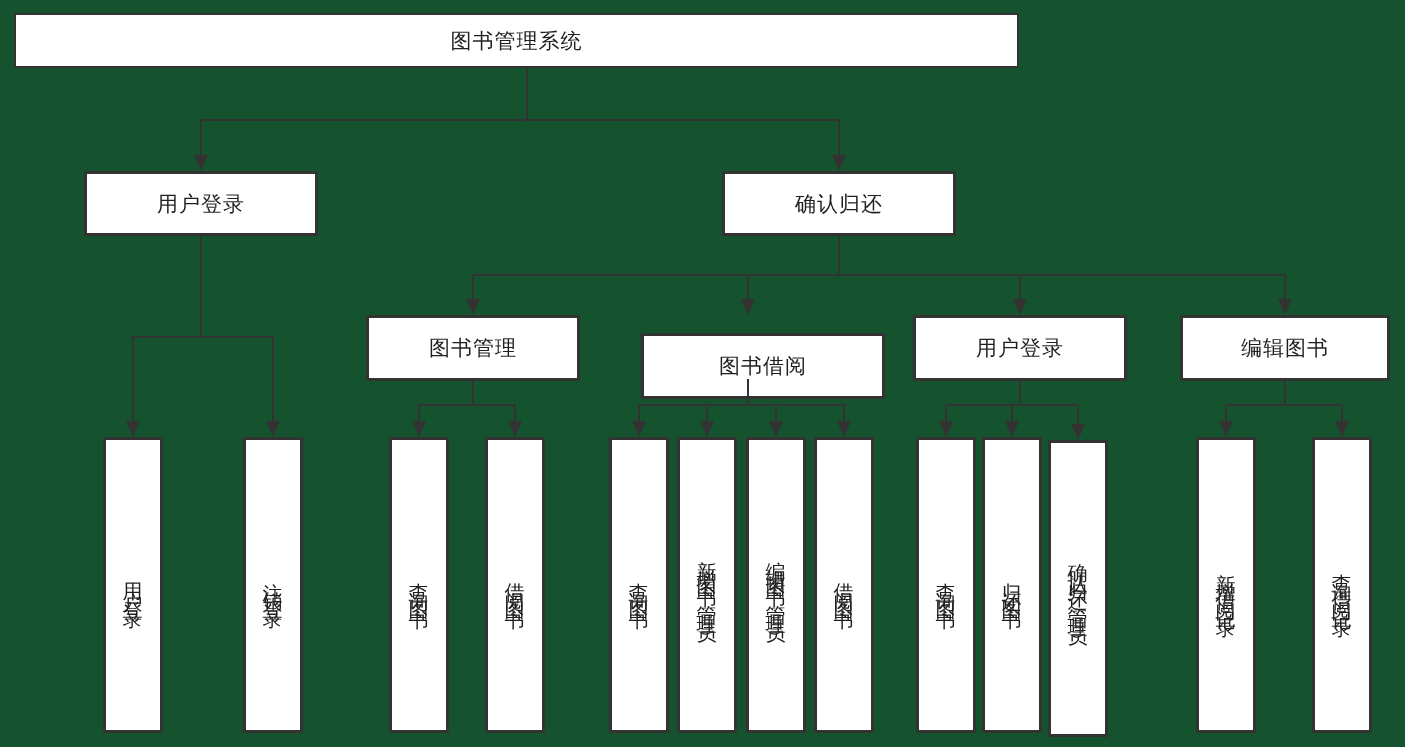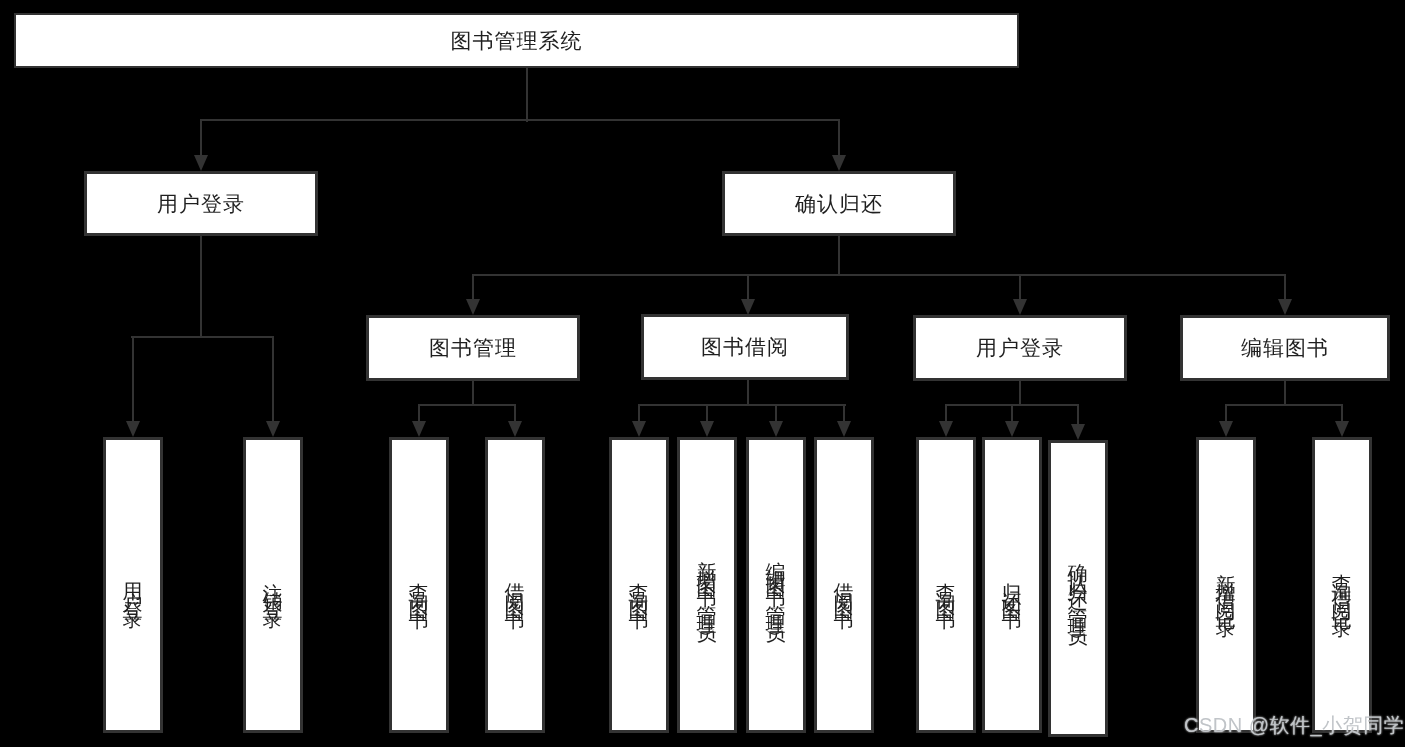--- a/index.html
+++ b/index.html
@@ -1,18 +1,18 @@
 <!DOCTYPE html>
 <html><head>
 <meta charset="utf-8">
 <style>
   html, body { margin:0; padding:0; background:#ffffff; }
   .canvas {
     position:relative; width:1405px; height:747px;
-    background:#000000; overflow:hidden;
+    background:#14532d; overflow:hidden;
     font-family:"Liberation Sans", sans-serif;
     color:#1f1f1f;
   }
   .node {
     position:absolute; box-sizing:border-box;
     border:3px solid #333333; background:#ffffff;
     display:flex; align-items:center; justify-content:center;
   }
   .root-node { border-width:2px; }
   .h-label { font-size:21px; letter-spacing:1px; white-space:nowrap; }
@@ -71,21 +71,21 @@
   <div class="vl" style="left:747px;top:275px;height:26px"></div>
   <div class="ar" style="left:741px;top:299px"></div>
   <div class="vl" style="left:1019px;top:275px;height:26px"></div>
   <div class="ar" style="left:1013px;top:299px"></div>
   <div class="vl" style="left:1284px;top:275px;height:26px"></div>
   <div class="ar" style="left:1278px;top:299px"></div>
 
   <div class="node" style="left:366px;top:315px;width:214px;height:66px">
     <span class="h-label">图书管理</span>
   </div>
-  <div class="node" style="left:641px;top:314px;width:208px;height:66px">
+  <div class="node" style="left:641px;top:333px;width:244px;height:66px">
     <span class="h-label">图书借阅</span>
   </div>
   <div class="node" style="left:913px;top:315px;width:214px;height:66px">
     <span class="h-label">用户登录</span>
   </div>
   <div class="node" style="left:1180px;top:315px;width:210px;height:66px">
     <span class="h-label">编辑图书</span>
   </div>
 
   <div class="vl" style="left:472px;top:379px;height:27px"></div>
@@ -159,15 +159,14 @@
     <span class="v-label">确认归还（管理员）</span>
   </div>
 
   <div class="node" style="left:1196px;top:437px;width:60px;height:296px">
     <span class="v-label">新增借阅记录</span>
   </div>
   <div class="node" style="left:1312px;top:437px;width:60px;height:296px">
     <span class="v-label">查询借阅记录</span>
   </div>
 
-  <div class="watermark">CSDN @软件_小贺同学</div>
 
 </div>
 
 </body></html>

